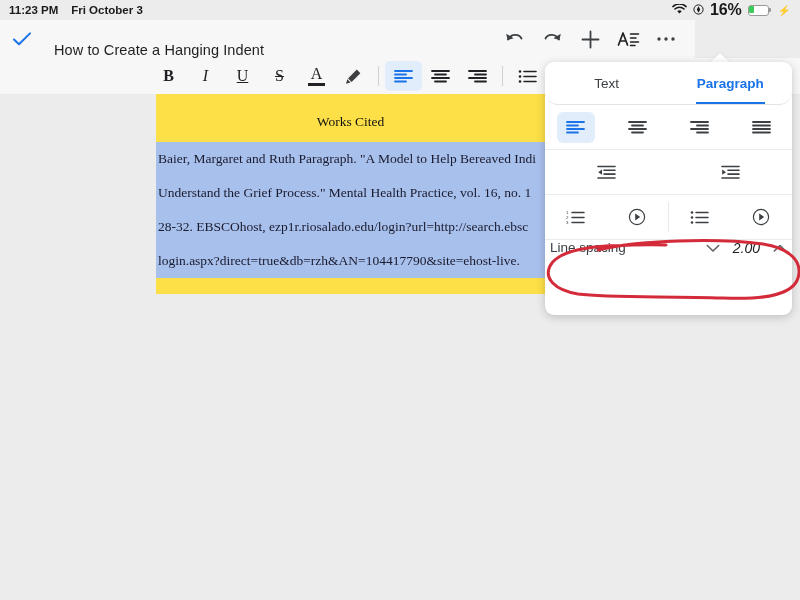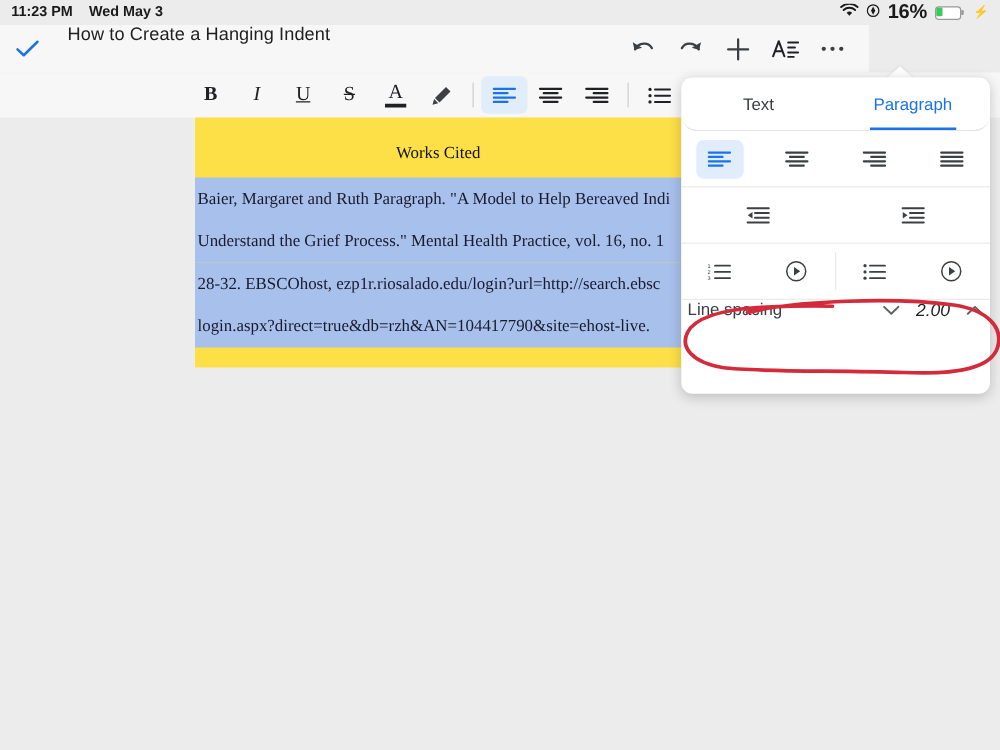--- a/index.html
+++ b/index.html
@@ -31,21 +31,21 @@
   }
   .batt-cap {
     position: absolute; left: 21.5px; top: 3.6px; width: 1.8px; height: 4px;
     background: #9a9a9a; border-radius: 0 1px 1px 0;
   }
   .bolt { font-size: 10px; color: #1a1a1a; margin-left: 1px; }
 
   
   .topbar {
     position: absolute; top: 20px; left: 0; width: 695px; height: 38px;
-    background: #f7f7f7; display: flex; align-items: flex-start;
+    background: #f7f7f7; display: flex; align-items: flex-end;
   }
   .check-btn {
     width: 44px; height: 38px; display: flex; align-items: center; justify-content: center;
   }
   .doc-title {
     font-size: 14.5px; color: #1f1f1f; margin-left: 10px; letter-spacing: 0.1px;
   }
   .top-actions {
     margin-left: auto; display: flex; align-items: center; gap: 0px; padding-right: 10px;
   }
@@ -97,21 +97,21 @@
     position: absolute; left: 709px; top: 53px; width: 0; height: 0;
     border-left: 11px solid transparent; border-right: 11px solid transparent;
     border-bottom: 10px solid #ffffff;
     filter: drop-shadow(0 -1px 1px rgba(0,0,0,0.06));
   }
   .tabs { display: flex; height: 43px; border-bottom: 1px solid #e4e4e4; border-radius: 13px; }
   .tab {
     flex: 1; display: flex; align-items: center; justify-content: center;
     font-size: 13.5px; color: #3c4043; position: relative;
   }
-  .tab.active { color: #1a73e8; font-weight: normal; }
+  .tab.active { color: #1a73e8; font-weight: bold; }
   .tab.active::after {
     content: ""; position: absolute; bottom: 0; left: 22%; width: 56%;
     height: 2.5px; background: #1a73e8;
   }
   .row {
     display: flex; align-items: center; height: 45px;
     border-bottom: 1px solid #ebebeb;
   }
   .cell {
     flex: 1; display: flex; align-items: center; justify-content: center; height: 100%;
@@ -137,21 +137,21 @@
   }
 </style>
 </head>
 <body>
 
 <div id="app">
 
   <div class="statusbar">
     <div class="sb-left">
       <span>11:23 PM</span>
-      <span>Wed May 3</span>
+      <span>Fri October 3</span>
     </div>
     <div class="sb-right">
       <span>
         <svg width="15" height="11" viewBox="0 0 15 11">
           <path d="M7.5 9.6 L5.3 7.2 A3.4 3.4 0 0 1 9.7 7.2 Z" fill="#1a1a1a"></path>
           <path d="M2.9 5.0 A6.8 6.8 0 0 1 12.1 5.0" stroke="#1a1a1a" stroke-width="1.5" fill="none" stroke-linecap="round"></path>
           <path d="M0.9 2.6 A9.6 9.6 0 0 1 14.1 2.6" stroke="#1a1a1a" stroke-width="1.5" fill="none" stroke-linecap="round"></path>
         </svg>
       </span>
       <span>

